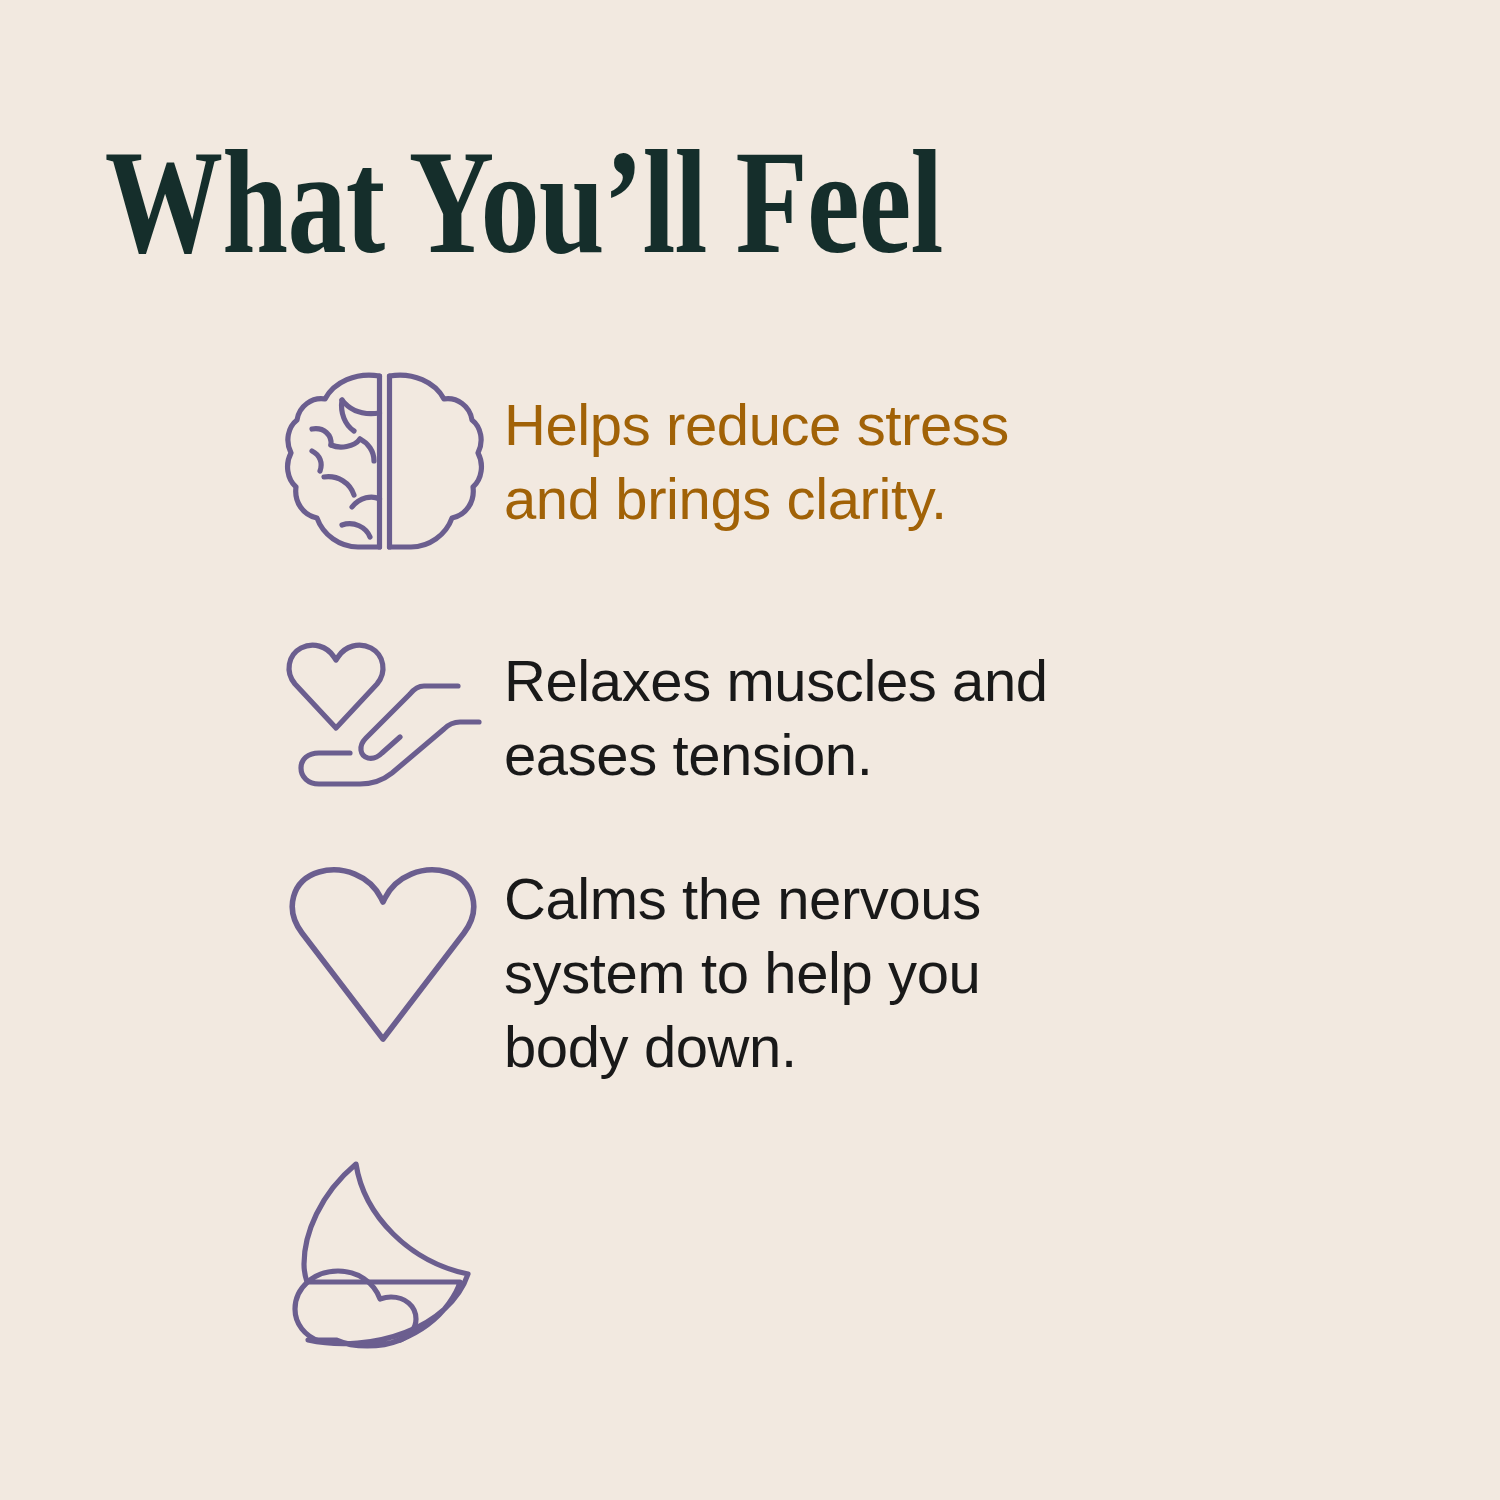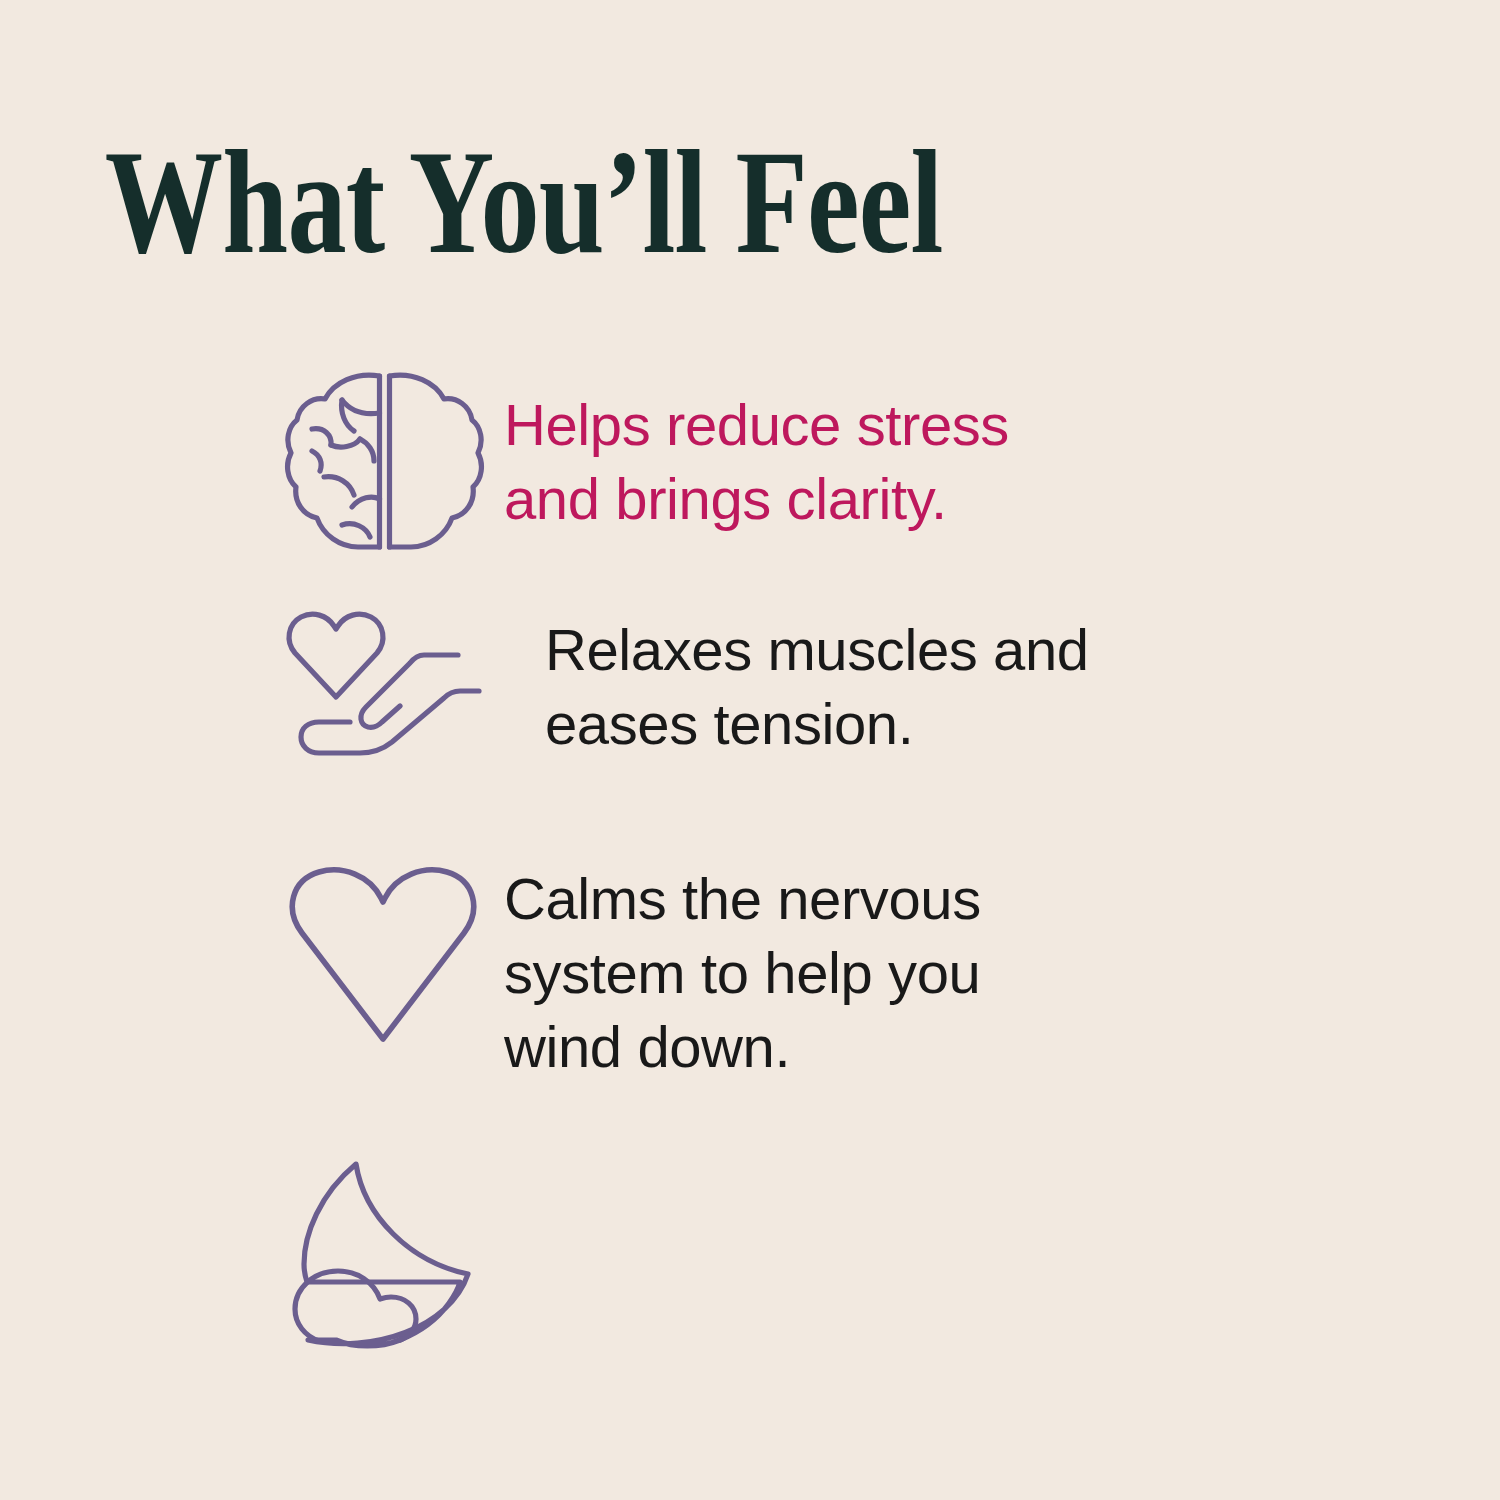--- a/index.html
+++ b/index.html
@@ -80,21 +80,21 @@
     font-size: 58px;
     line-height: 1.28;
     color: #191919;
     letter-spacing: -0.4px;
     padding-top: 2px;
     white-space: pre-line;
   }
 
   
   .row-0 { top: 0px; }
-  .row-1 { top: 239px; gap: 41px; }
+  .row-1 { top: 270px; }
   .row-2 { top: 500px; }
   .row-3 { top: 790px; }
 
   .row-0 .benefit-icon { height: 196px; }
   .row-1 .benefit-icon { height: 170px; }
   .row-2 .benefit-icon { height: 186px; }
   .row-3 .benefit-icon { height: 210px; }
 
   .row-0 .benefit-text { padding-top: 26px; }
   .row-1 .benefit-text { padding-top: 12px; }
@@ -143,21 +143,21 @@
           <path d="M60 35 C 58 48, 63 60, 72 66"></path>
           <path d="M30 64 C 42 62, 50 70, 49 80"></path>
           <path d="M49 80 C 58 84, 72 82, 78 74"></path>
           <path d="M30 86 C 38 90, 41 98, 38 106"></path>
           <path d="M42 112 C 56 110, 68 118, 72 130"></path>
           <path d="M70 142 C 78 132, 90 130, 97.5 134"></path>
           <path d="M60 160 C 72 156, 84 162, 88 172"></path>
           <path d="M78 74 C 86 78, 92 86, 92 96"></path>
         </svg>
       </div>
-      <div class="benefit-text" style="color: #be185d;">Helps reduce stress
+      <div class="benefit-text" style="color: #a16207;">Helps reduce stress
 and brings clarity.</div>
     </div>
 
     <div class="benefit-row row-1">
       <div class="benefit-icon">
         <svg width="205" height="158" viewBox="0 0 205 158" fill="none" stroke="#6B5E8F" stroke-width="5.2" stroke-linecap="round" stroke-linejoin="round">
 
           <path d="M54 90
                    L 13 46
                    C 3 34, 6 17, 19 10
@@ -195,21 +195,21 @@
                    C 61 0, 88 11, 99 33
                    L 101 37
                    L 103 33
                    C 114 11, 141 0, 165 7
                    C 192 15, 200 44, 182 68
                    Z"></path>
         </svg>
       </div>
       <div class="benefit-text" style="color: rgb(25, 25, 25);">Calms the nervous
 system to help you
-wind down.</div>
+body down.</div>
     </div>
 
     <div class="benefit-row row-3">
       <div class="benefit-icon">
         <svg width="205" height="200" viewBox="0 0 205 200" fill="none" stroke="#6B5E8F" stroke-width="5.2" stroke-linecap="round" stroke-linejoin="round">
 
           <path d="M74 12
                    C 38 42, 22 82, 22 112
                    C 22 118, 23 124, 25 130
                    L 178 130

